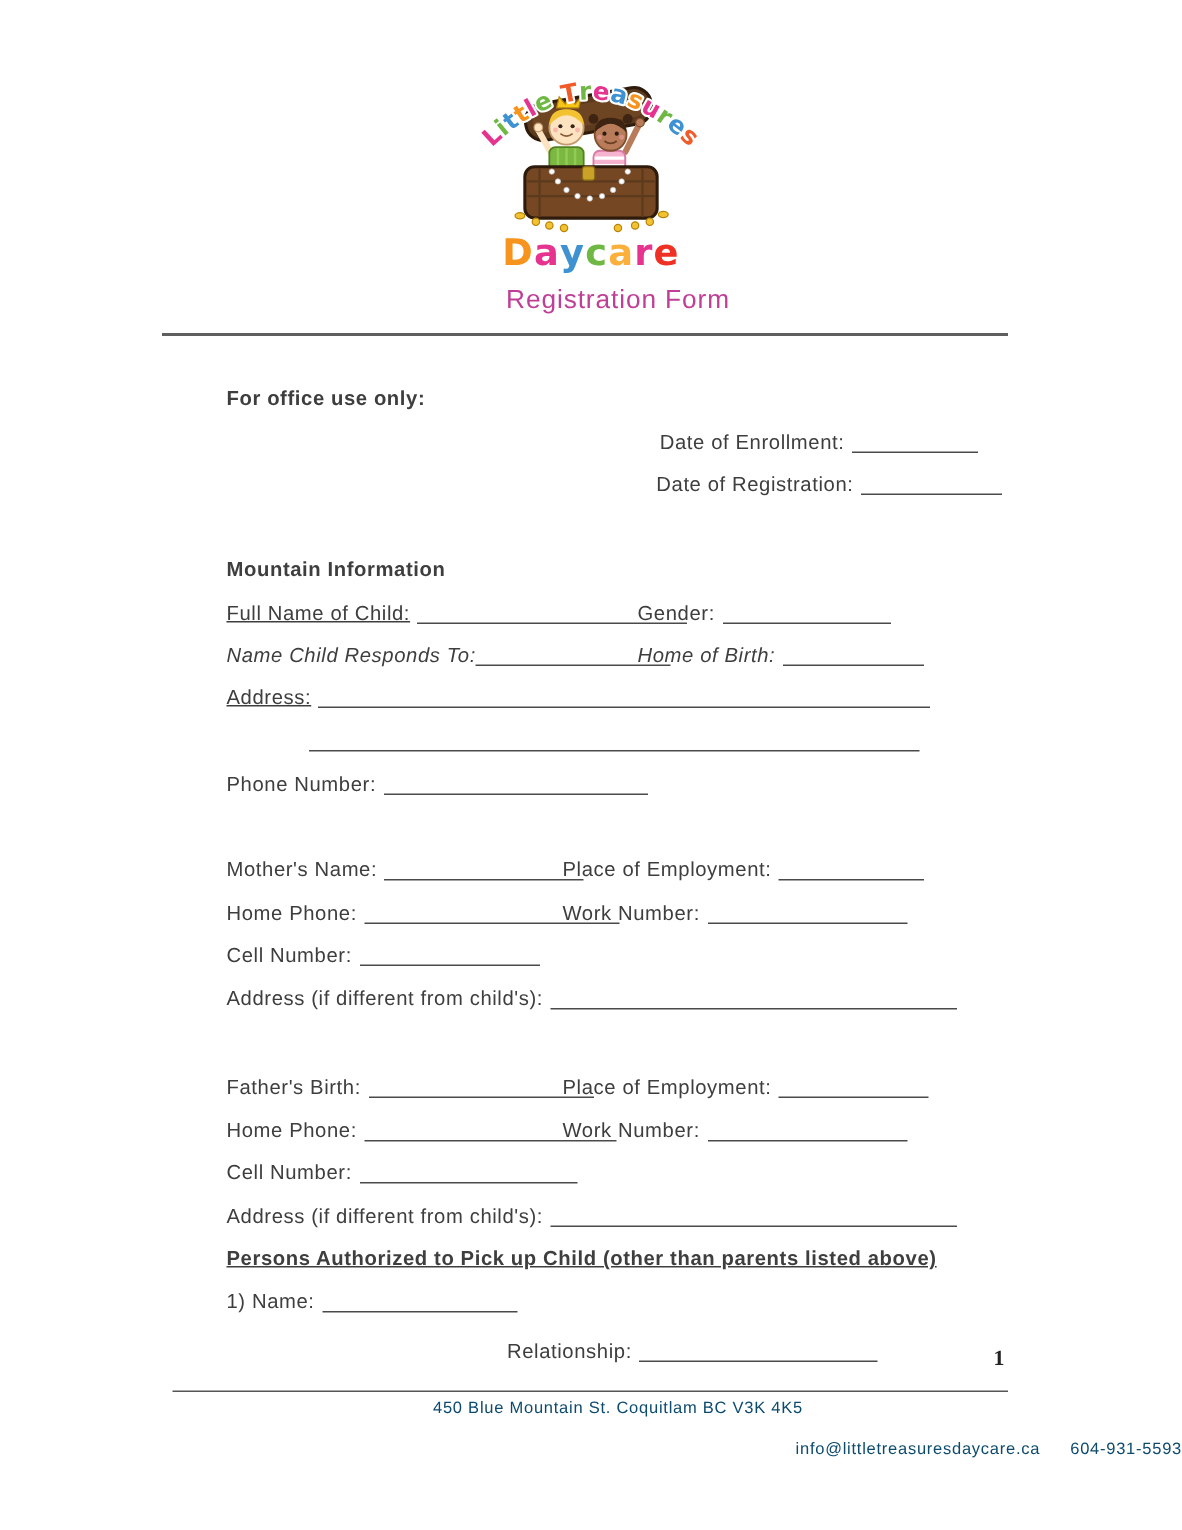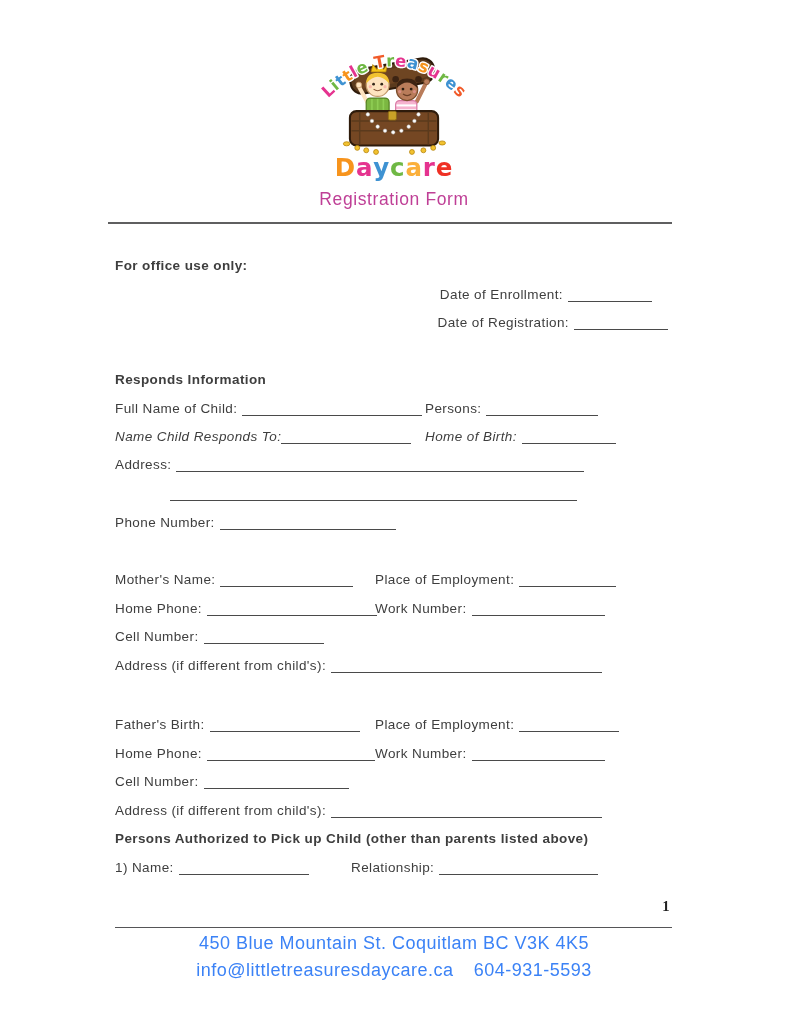--- a/index.html
+++ b/index.html
@@ -1,36 +1,36 @@
 <!DOCTYPE html>
 <html><head>
 <meta charset="utf-8">
 <style>
   html,body{margin:0;padding:0;background:#ffffff;}
   .page{
     position:relative;width:788px;height:1020px;background:#ffffff;overflow:hidden;
     font-family:"Liberation Sans",sans-serif;color:#3e3e3e;
     font-size:13.5px;letter-spacing:0.4px;
   }
-  .abs{position:absolute;white-space:nowrap;height:22px;}
+  .abs{position:absolute;white-space:nowrap;height:22px;padding-left:36px;}
   .bold{font-weight:bold;}
   .line{
     display:inline-block;height:13px;
     border-bottom:1.4px solid #4a4a4a;vertical-align:-3px;
   }
   .lbl{margin-right:5px;}
   .lbl.tight{margin-right:0;}
   .col2{position:absolute;top:0;}
   .center{left:0;right:0;text-align:center;}
   .title{
     font-size:17.5px;letter-spacing:0.6px;color:#bf3f96;
   }
   .rule{position:absolute;border-top:2px solid #5f5f60;height:0;}
   .rule-thin{position:absolute;border-top:1.6px solid #555557;height:0;}
-  .pink{color:#3b82f6;font-size:18px;letter-spacing:0.5px;}
+  .pink{color:#0c4a6e;font-size:11px;letter-spacing:0.5px;}
   .pagenum{font-family:"Liberation Serif",serif;font-weight:bold;font-size:14.5px;color:#222;}
   .logo-wrap{position:absolute;top:36px;left:0;right:0;text-align:center;}
   .logotext{
     font-family:"DejaVu Sans",sans-serif;font-weight:bold;
     stroke:#ffffff;paint-order:stroke;stroke-linejoin:round;
   }
 </style>
 </head>
 <body>
 
@@ -126,37 +126,37 @@
 
   <div class="abs bold" style="top:258px;left:115px;">For office use only:</div>
 
   <div class="abs" style="top:287px;right:136px;">
     <span class="lbl">Date of Enrollment:</span><span class="line" style="width:84px;"></span>
   </div>
   <div class="abs" style="top:315px;right:120px;">
     <span class="lbl">Date of Registration:</span><span class="line" style="width:94px;"></span>
   </div>
 
-  <div class="abs bold" style="top:372px;left:115px;">Responds Information</div>
-
-  <div class="abs" style="top:401px;left:115px;right:116px;">
+  <div class="abs bold" style="top:372px;left:115px;">Mountain Information</div>
+
+  <div class="abs" style="top:401px;left:115px;right:116px;text-decoration:underline;">
     <span class="lbl">Full Name of Child:</span><span class="line" style="width:180px;"></span>
     <span class="col2" style="left:310px;">
-      <span class="lbl">Persons:</span><span class="line" style="width:112px;"></span>
+      <span class="lbl">Gender:</span><span class="line" style="width:112px;"></span>
     </span>
   </div>
 
   <div class="abs" style="top:429px;left:115px;right:116px;font-style:italic;">
     <span class="lbl tight">Name Child Responds To:</span><span class="line" style="width:130px;"></span>
     <span class="col2" style="left:310px;">
       <span class="lbl">Home of Birth:</span><span class="line" style="width:94px;"></span>
     </span>
   </div>
 
-  <div class="abs" style="top:457px;left:115px;">
+  <div class="abs" style="top:457px;left:115px;text-decoration:underline;">
     <span class="lbl">Address:</span><span class="line" style="width:408px;"></span>
   </div>
   <div class="abs" style="top:486px;left:170px;">
     <span class="line" style="width:407px;"></span>
   </div>
 
   <div class="abs" style="top:515px;left:115px;">
     <span class="lbl">Phone Number:</span><span class="line" style="width:176px;"></span>
   </div>
 
@@ -191,28 +191,28 @@
       <span class="lbl">Work Number:</span><span class="line" style="width:133px;"></span>
     </span>
   </div>
   <div class="abs" style="top:774px;left:115px;">
     <span class="lbl">Cell Number:</span><span class="line" style="width:145px;"></span>
   </div>
   <div class="abs" style="top:803px;left:115px;">
     <span class="lbl">Address (if different from child's):</span><span class="line" style="width:271px;"></span>
   </div>
 
-  <div class="abs bold" style="top:831px;left:115px;">Persons Authorized to Pick up Child (other than parents listed above)</div>
+  <div class="abs bold" style="top:831px;left:115px;text-decoration:underline;">Persons Authorized to Pick up Child (other than parents listed above)</div>
   <div class="abs" style="top:860px;left:115px;right:116px;">
     <span class="lbl">1) Name:</span><span class="line" style="width:130px;"></span>
-    <span class="col2" style="left:236px;">
+    <span class="col2" style="left:223px;margin-top:33px;">
       <span class="lbl">Relationship:</span><span class="line" style="width:159px;"></span>
     </span>
   </div>
 
   <div class="abs pagenum" style="top:898px;right:118px;">1</div>
   <div class="rule-thin" style="top:927px;left:115px;width:557px;"></div>
   <div class="abs center pink" style="top:933px;">450 Blue Mountain St. Coquitlam BC V3K 4K5</div>
-  <div class="abs center pink" style="top:960px;">
+  <div class="abs center pink" style="top:960px;text-align:right;">
     <span>info@littletreasuresdaycare.ca</span><span style="display:inline-block;width:20px;"></span><span>604-931-5593</span>
   </div>
 
 </div>
 
 </body></html>

